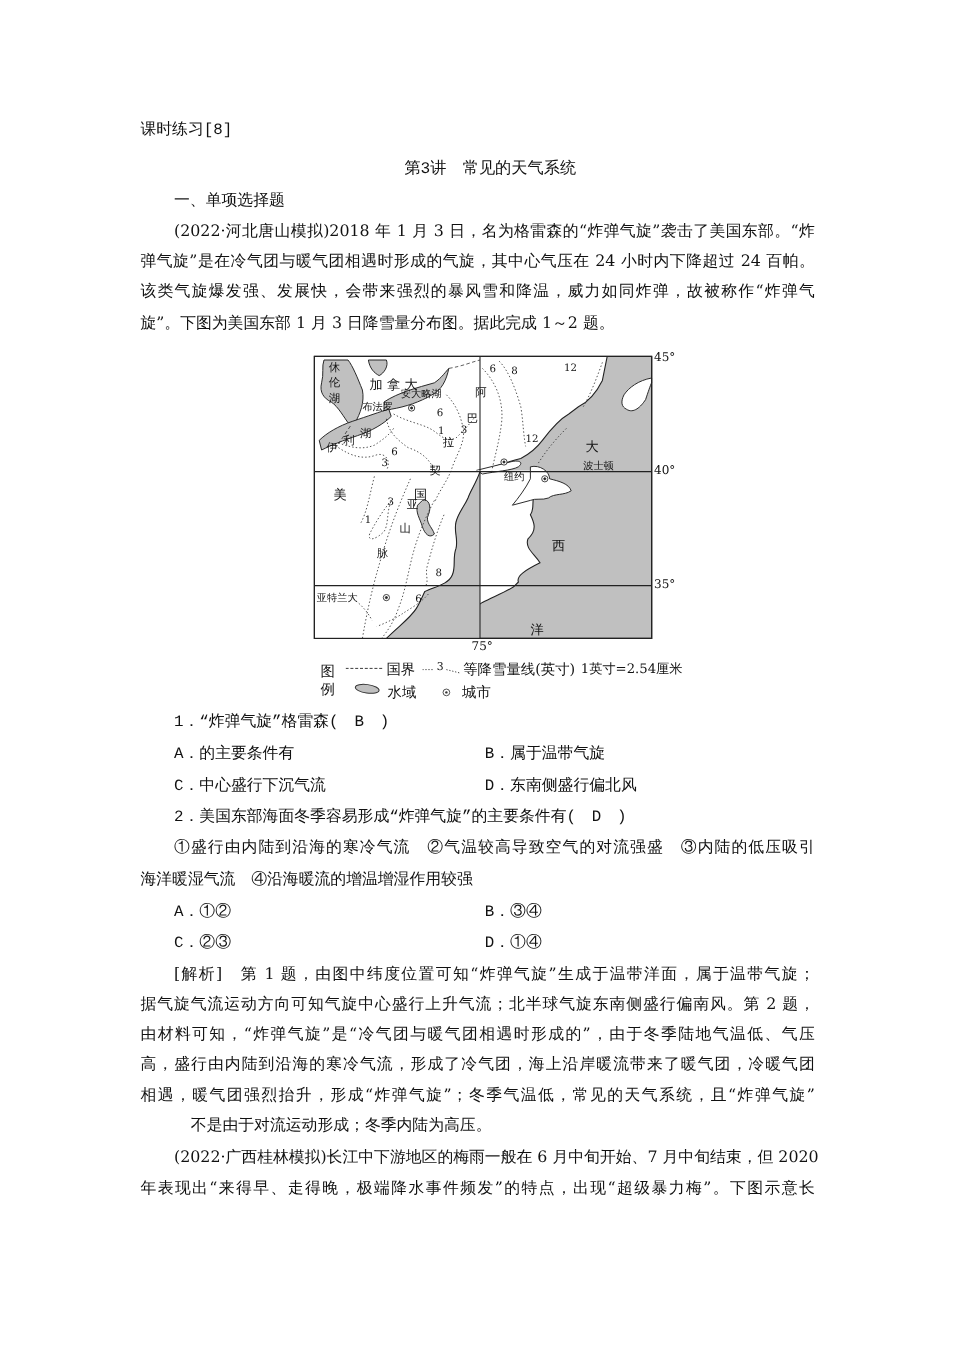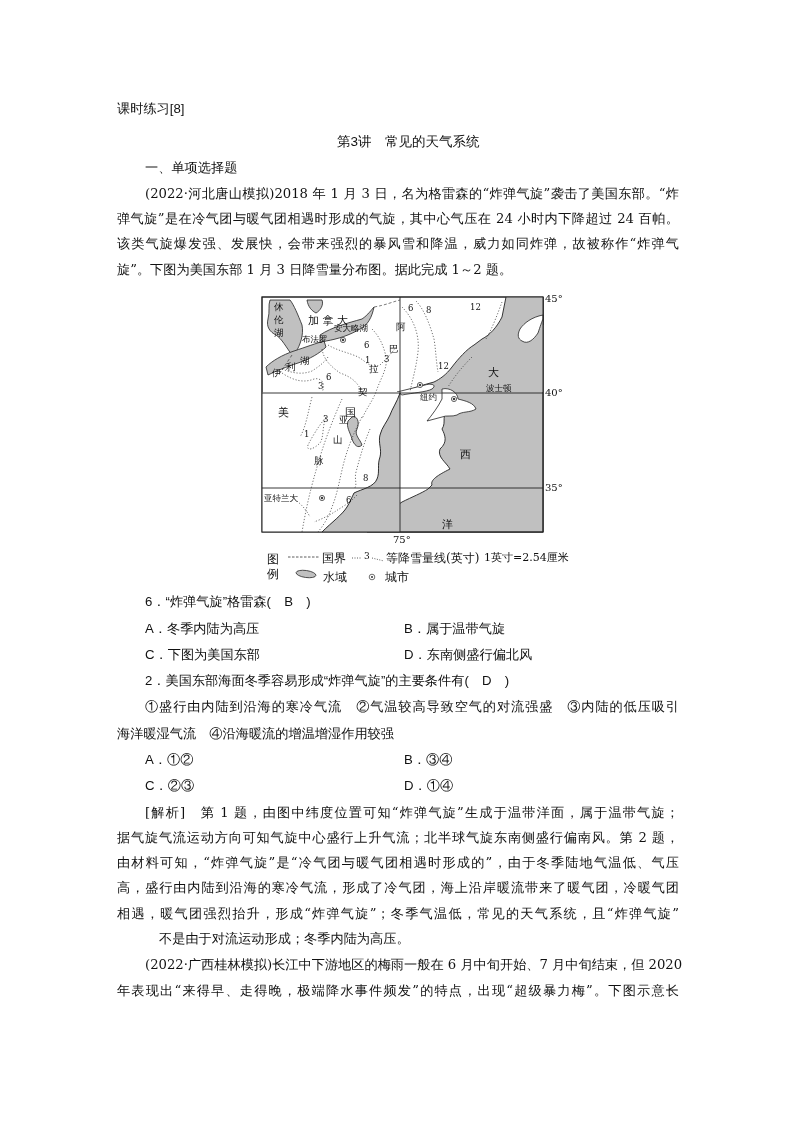--- a/index.html
+++ b/index.html
@@ -1,19 +1,19 @@
 <!DOCTYPE html>
 <html><head>
   <meta charset="utf-8">
   <style>
     html, body { margin: 0; padding: 0; background: #ffffff; }
     body { width: 794px; height: 1123px; position: relative; overflow: hidden;
       font-family: "DejaVu Serif", "Liberation Serif", serif; color: #111; }
     .line { position: absolute; font-size: 13.2px; line-height: 16px; white-space: nowrap; }
-    .sans { font-family: Liberation Sans, sans-serif; }
+    .sans { font-family: Liberation Mono, monospace; }
     #map { position: absolute; left: 262px; top: 297px; }
     .legend { position: absolute; font-size: 12px; line-height: 14px; white-space: nowrap; font-family: "DejaVu Serif", "Liberation Serif", serif; }
     .opt { position: absolute; font-size: 13.2px; line-height: 16px; white-space: nowrap; }
   </style>
 </head>
 <body>
 
 <div class="line sans" style="left:117px; top:101px;">课时练习[8]</div>
 <div class="line sans" style="left:317px; top:134px; font-size:13.5px;margin-left:20px;">第3讲　常见的天气系统</div>
 <div class="line sans" style="left:145px; top:160px;">一、单项选择题</div>
@@ -171,24 +171,24 @@
   <span class="legend" style="left:367px; top:570px;">
     <svg width="10" height="12">
         <circle cx="5" cy="7" r="2.8" fill="#fff" stroke="#333" stroke-width="0.7"></circle>
         <circle cx="5" cy="7" r="1" fill="#333"></circle>
       </svg>
   </span>
   <span class="legend" style="left:385px; top:570px;">城市</span>
 </div>
 
 <div>
-  <div class="line sans" style="left:145px; top:594px;">6．“炸弹气旋”格雷森(　B　)</div>
-  <div class="opt sans" style="left:145px; top:621px;">A．冬季内陆为高压</div>
+  <div class="line sans" style="left:145px; top:594px;">1．“炸弹气旋”格雷森(　B　)</div>
+  <div class="opt sans" style="left:145px; top:621px;">A．的主要条件有</div>
   <div class="opt sans" style="left:404px; top:621px;">B．属于温带气旋</div>
-  <div class="opt sans" style="left:145px; top:647px;">C．下图为美国东部</div>
+  <div class="opt sans" style="left:145px; top:647px;">C．中心盛行下沉气流</div>
   <div class="opt sans" style="left:404px; top:647px;">D．东南侧盛行偏北风</div>
 </div>
 
 <div>
   <div class="line sans" style="left:145px; top:673px;">2．美国东部海面冬季容易形成“炸弹气旋”的主要条件有(　D　)</div>
   <div class="line sans" style="left:145px; top:699px; width:534px; text-align:justify; text-align-last:justify;">①盛行由内陆到沿海的寒冷气流　②气温较高导致空气的对流强盛　③内陆的低压吸引</div>
   <div class="line sans" style="left:117px; top:726px;">海洋暖湿气流　④沿海暖流的增温增湿作用较强</div>
   <div class="opt sans" style="left:145px; top:752px;">A．①②</div>
   <div class="opt sans" style="left:404px; top:752px;">B．③④</div>
   <div class="opt sans" style="left:145px; top:778px;">C．②③</div>

